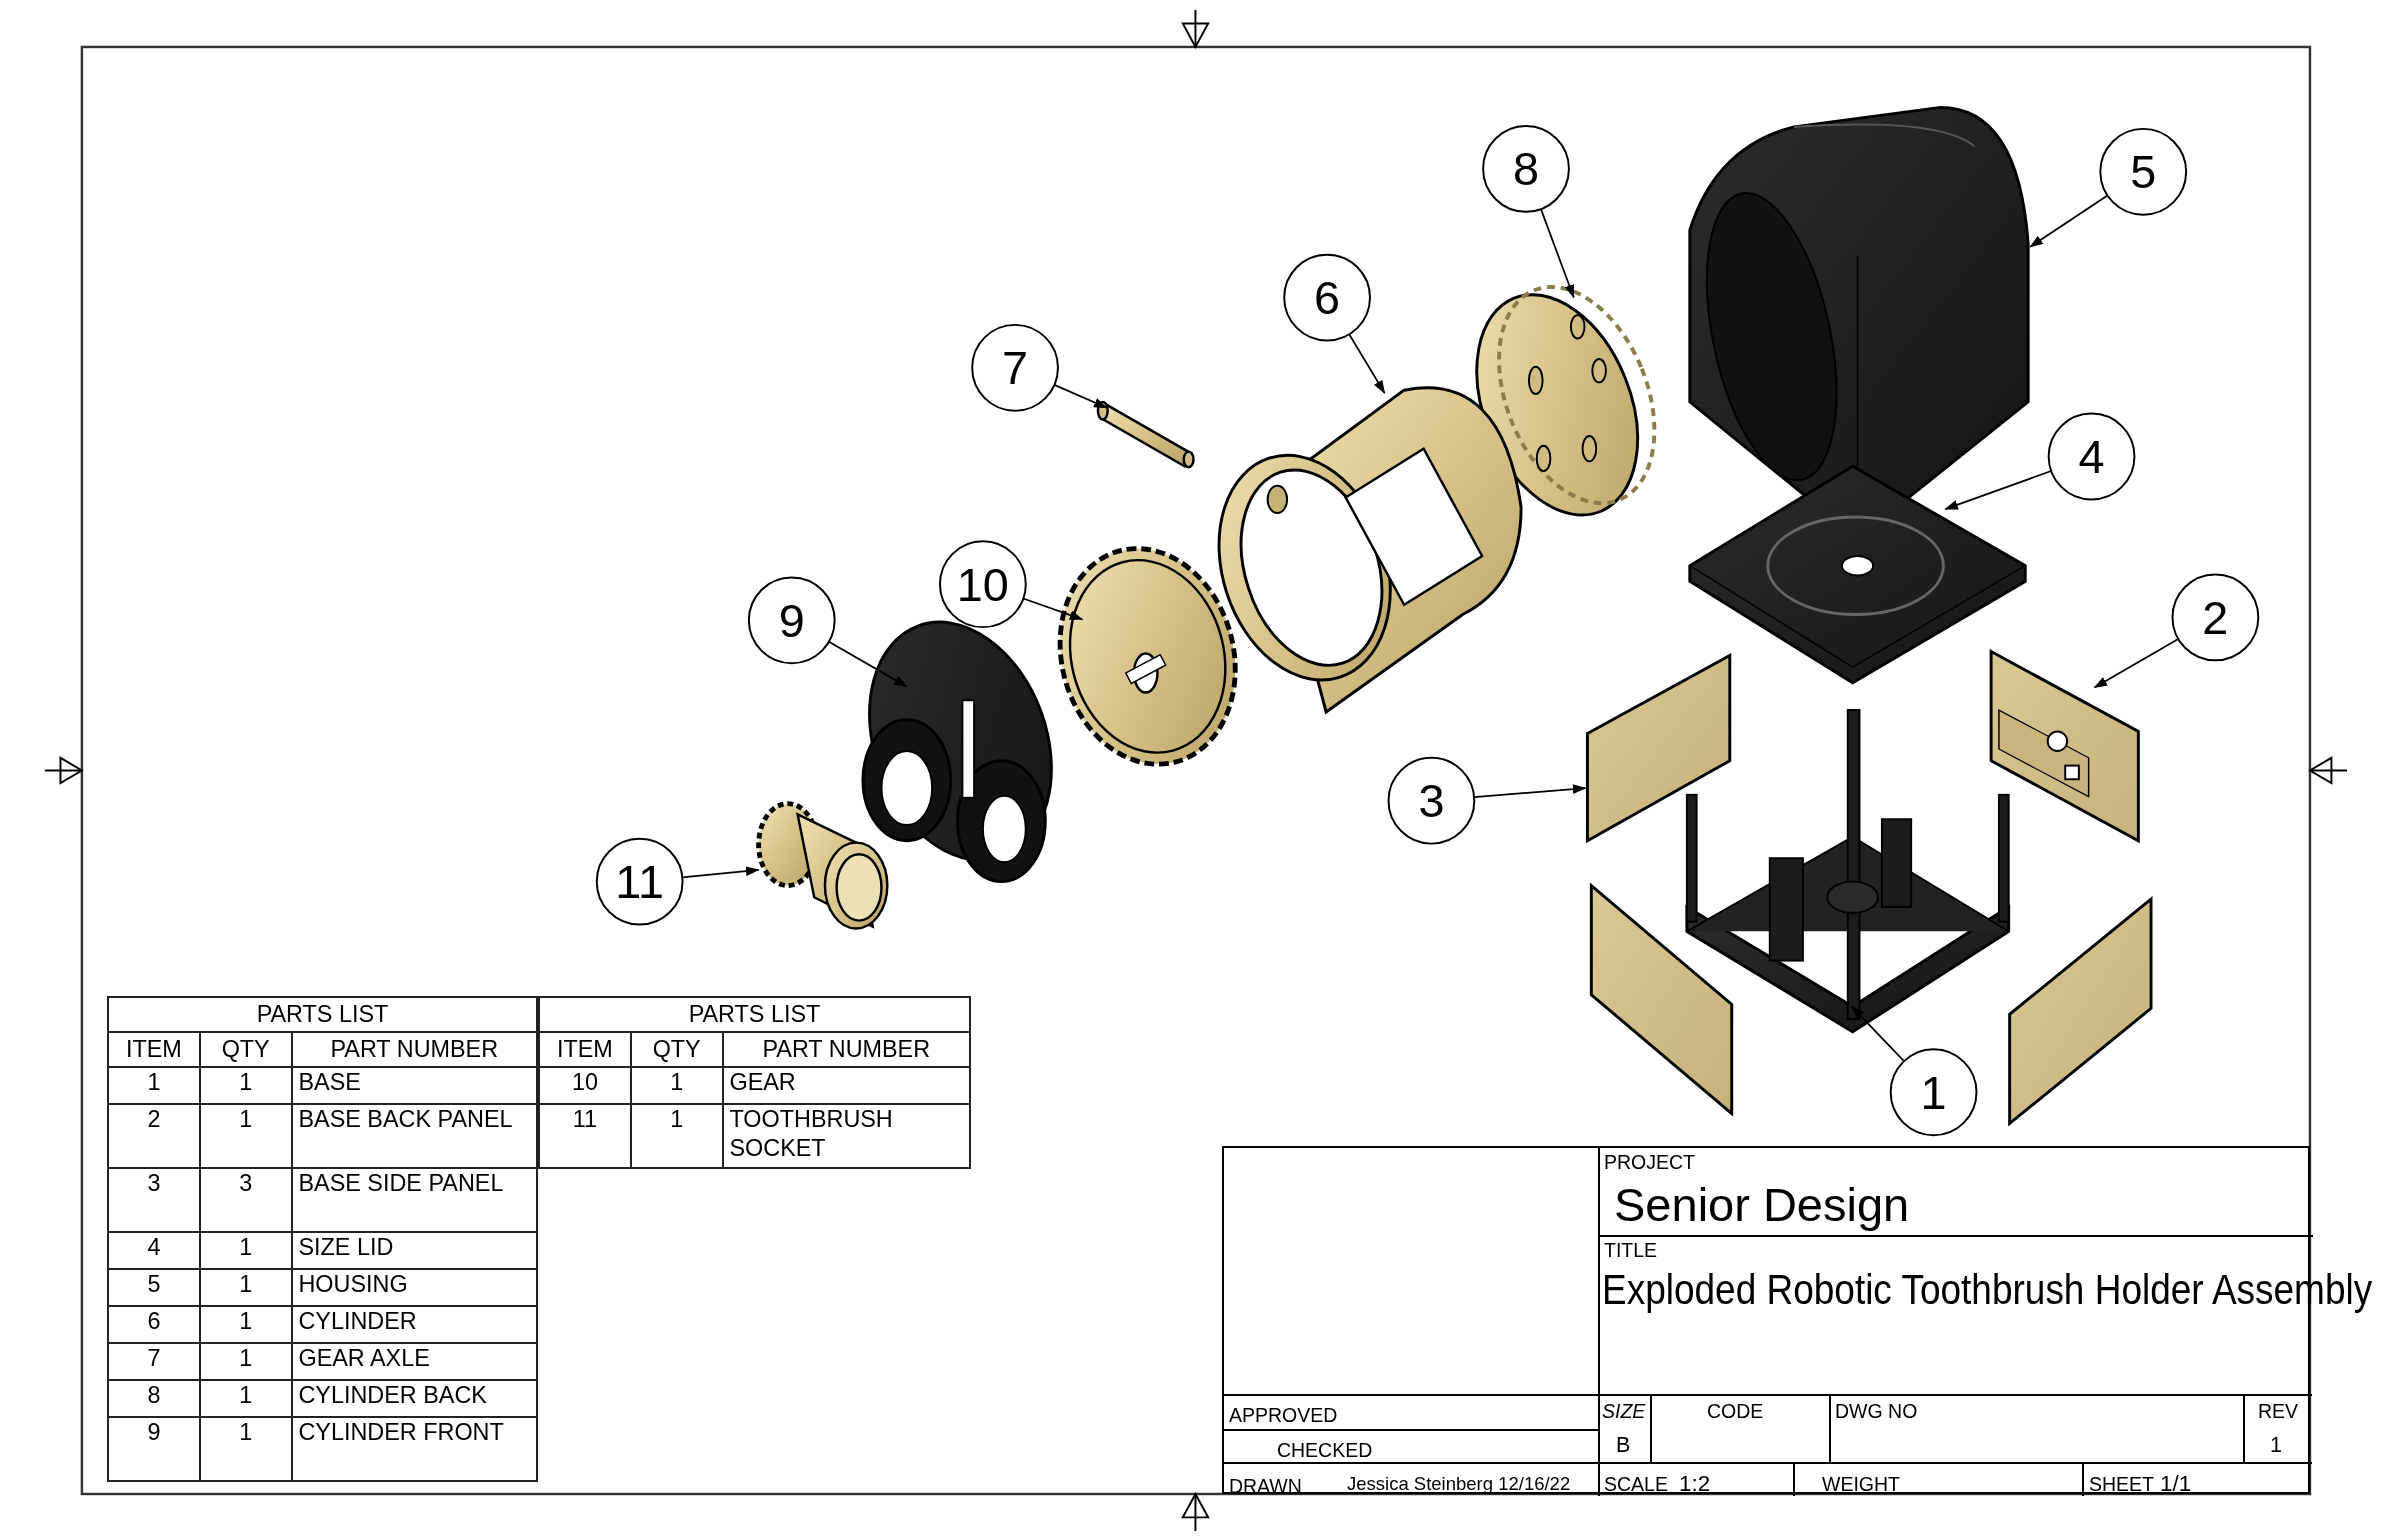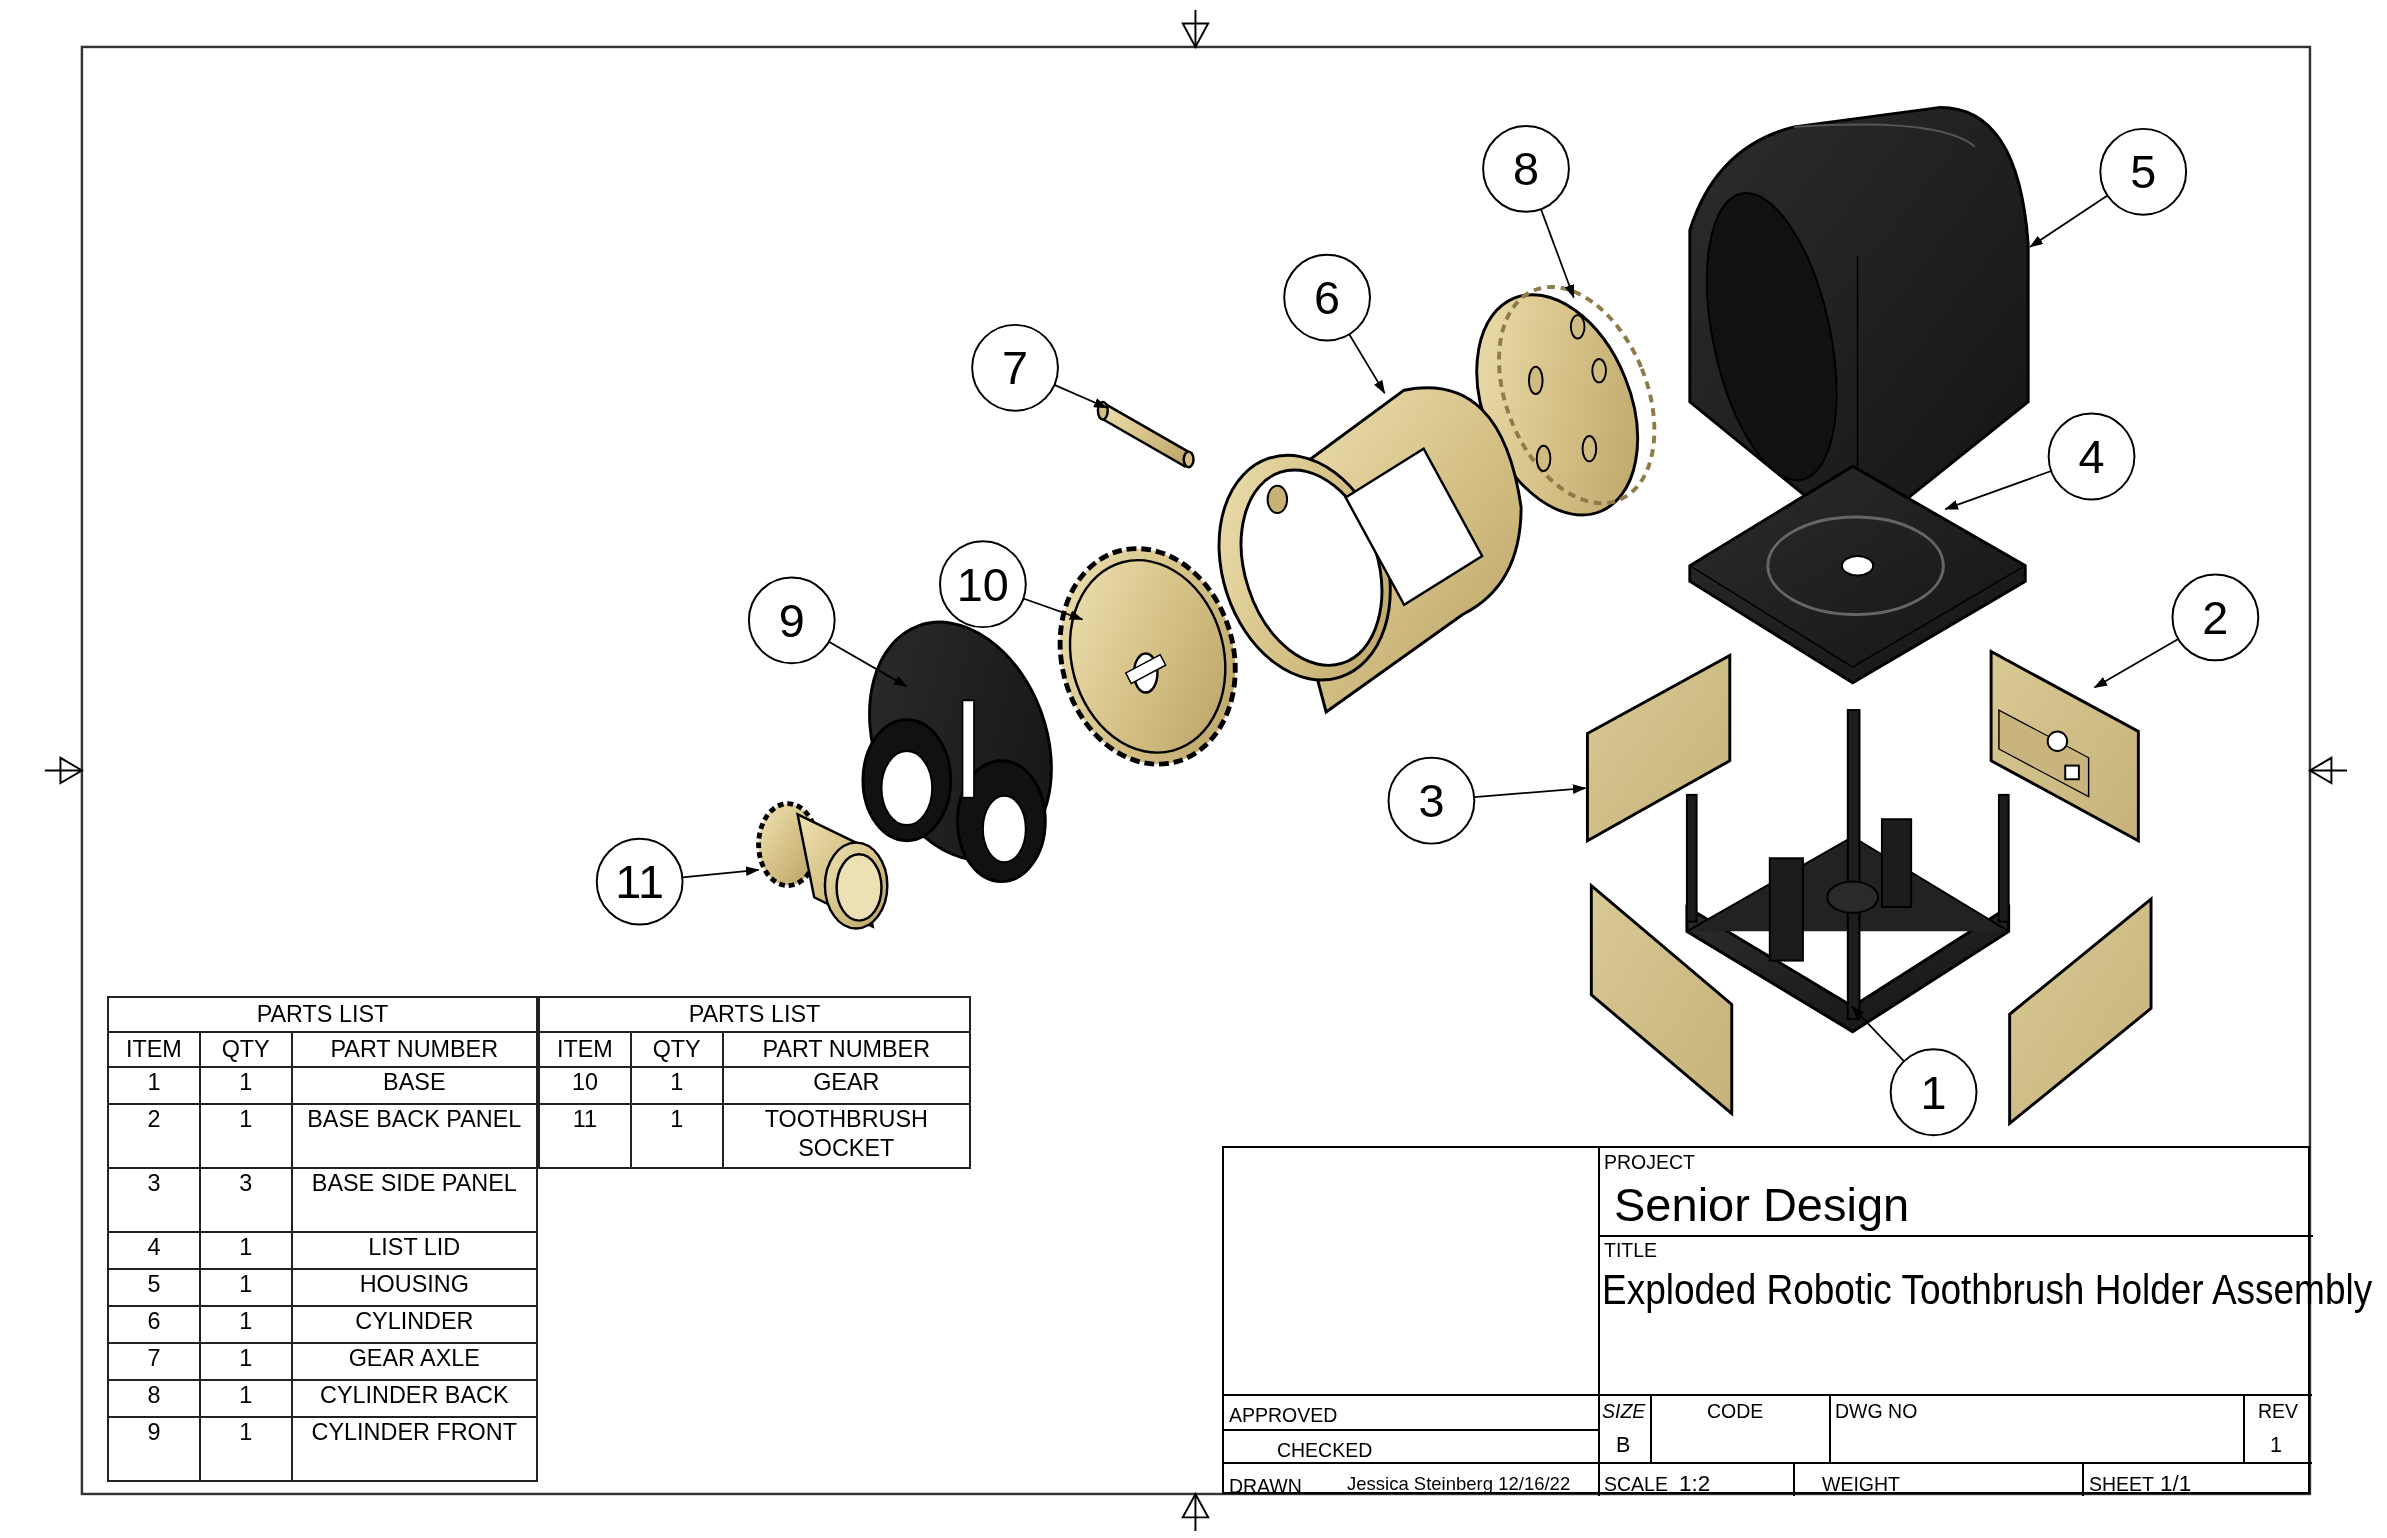--- a/index.html
+++ b/index.html
@@ -1,19 +1,19 @@
 <!DOCTYPE html>
 <html><head>
 <meta charset="utf-8">
 <style>
   html,body{margin:0;padding:0;background:#fff;}
   body{width:2387px;height:1539px;position:relative;overflow:hidden;font-family:"Liberation Sans",sans-serif;color:#000;}
   #sheet{position:absolute;left:0;top:0;width:2387px;height:1539px;}
   .tbl{position:absolute;border-collapse:collapse;font-family:"Liberation Sans",sans-serif;font-size:23.4px;}
-  .tbl td,.tbl th{border:2px solid #222;padding:0 5.9px;font-weight:normal;vertical-align:top;line-height:29px;text-align:center;}
+  .tbl td,.tbl th{border:2px solid #222;padding:0 5.9px;font-weight:normal;vertical-align:top;line-height:29px;}
   .tbl th{text-align:center;height:33px;vertical-align:middle;}
   .tbl td.c{text-align:center;}
   .tb{position:absolute;left:1222px;top:1146px;width:1088px;height:348px;border:2.9px solid #000;box-sizing:border-box;}
   .tb .cell{position:absolute;box-sizing:border-box;border-color:#000;border-style:solid;border-width:0;}
   .lbl{position:absolute;font-size:19.5px;}
   .big{position:absolute;font-size:47px;}
   .title{position:absolute;font-size:43px;transform:scaleX(0.86);transform-origin:left top;white-space:nowrap;}
 </style>
 </head>
 <body>
@@ -225,21 +225,21 @@
         <td style="height: 62px; max-width: 166px; margin-top: 39px;">BASE BACK PANEL</td>
       </tr>
       <tr>
         <td class="c" style="height: 62px;">3</td>
         <td class="c" style="height: 62px;">3</td>
         <td style="height: 62px; max-width: 166px; margin-top: 36px;">BASE SIDE PANEL</td>
       </tr>
       <tr>
         <td class="c" style="height: 35px;">4</td>
         <td class="c" style="height: 35px;">1</td>
-        <td style="height: 35px; max-width: 166px;">LIST LID</td>
+        <td style="height: 35px; max-width: 166px;">SIZE LID</td>
       </tr>
       <tr>
         <td class="c" style="height: 35px;">5</td>
         <td class="c" style="height: 35px;">1</td>
         <td style="height: 35px; max-width: 166px;">HOUSING</td>
       </tr>
       <tr>
         <td class="c" style="height: 35px;">6</td>
         <td class="c" style="height: 35px;">1</td>
         <td style="height: 35px; max-width: 166px;">CYLINDER</td>

